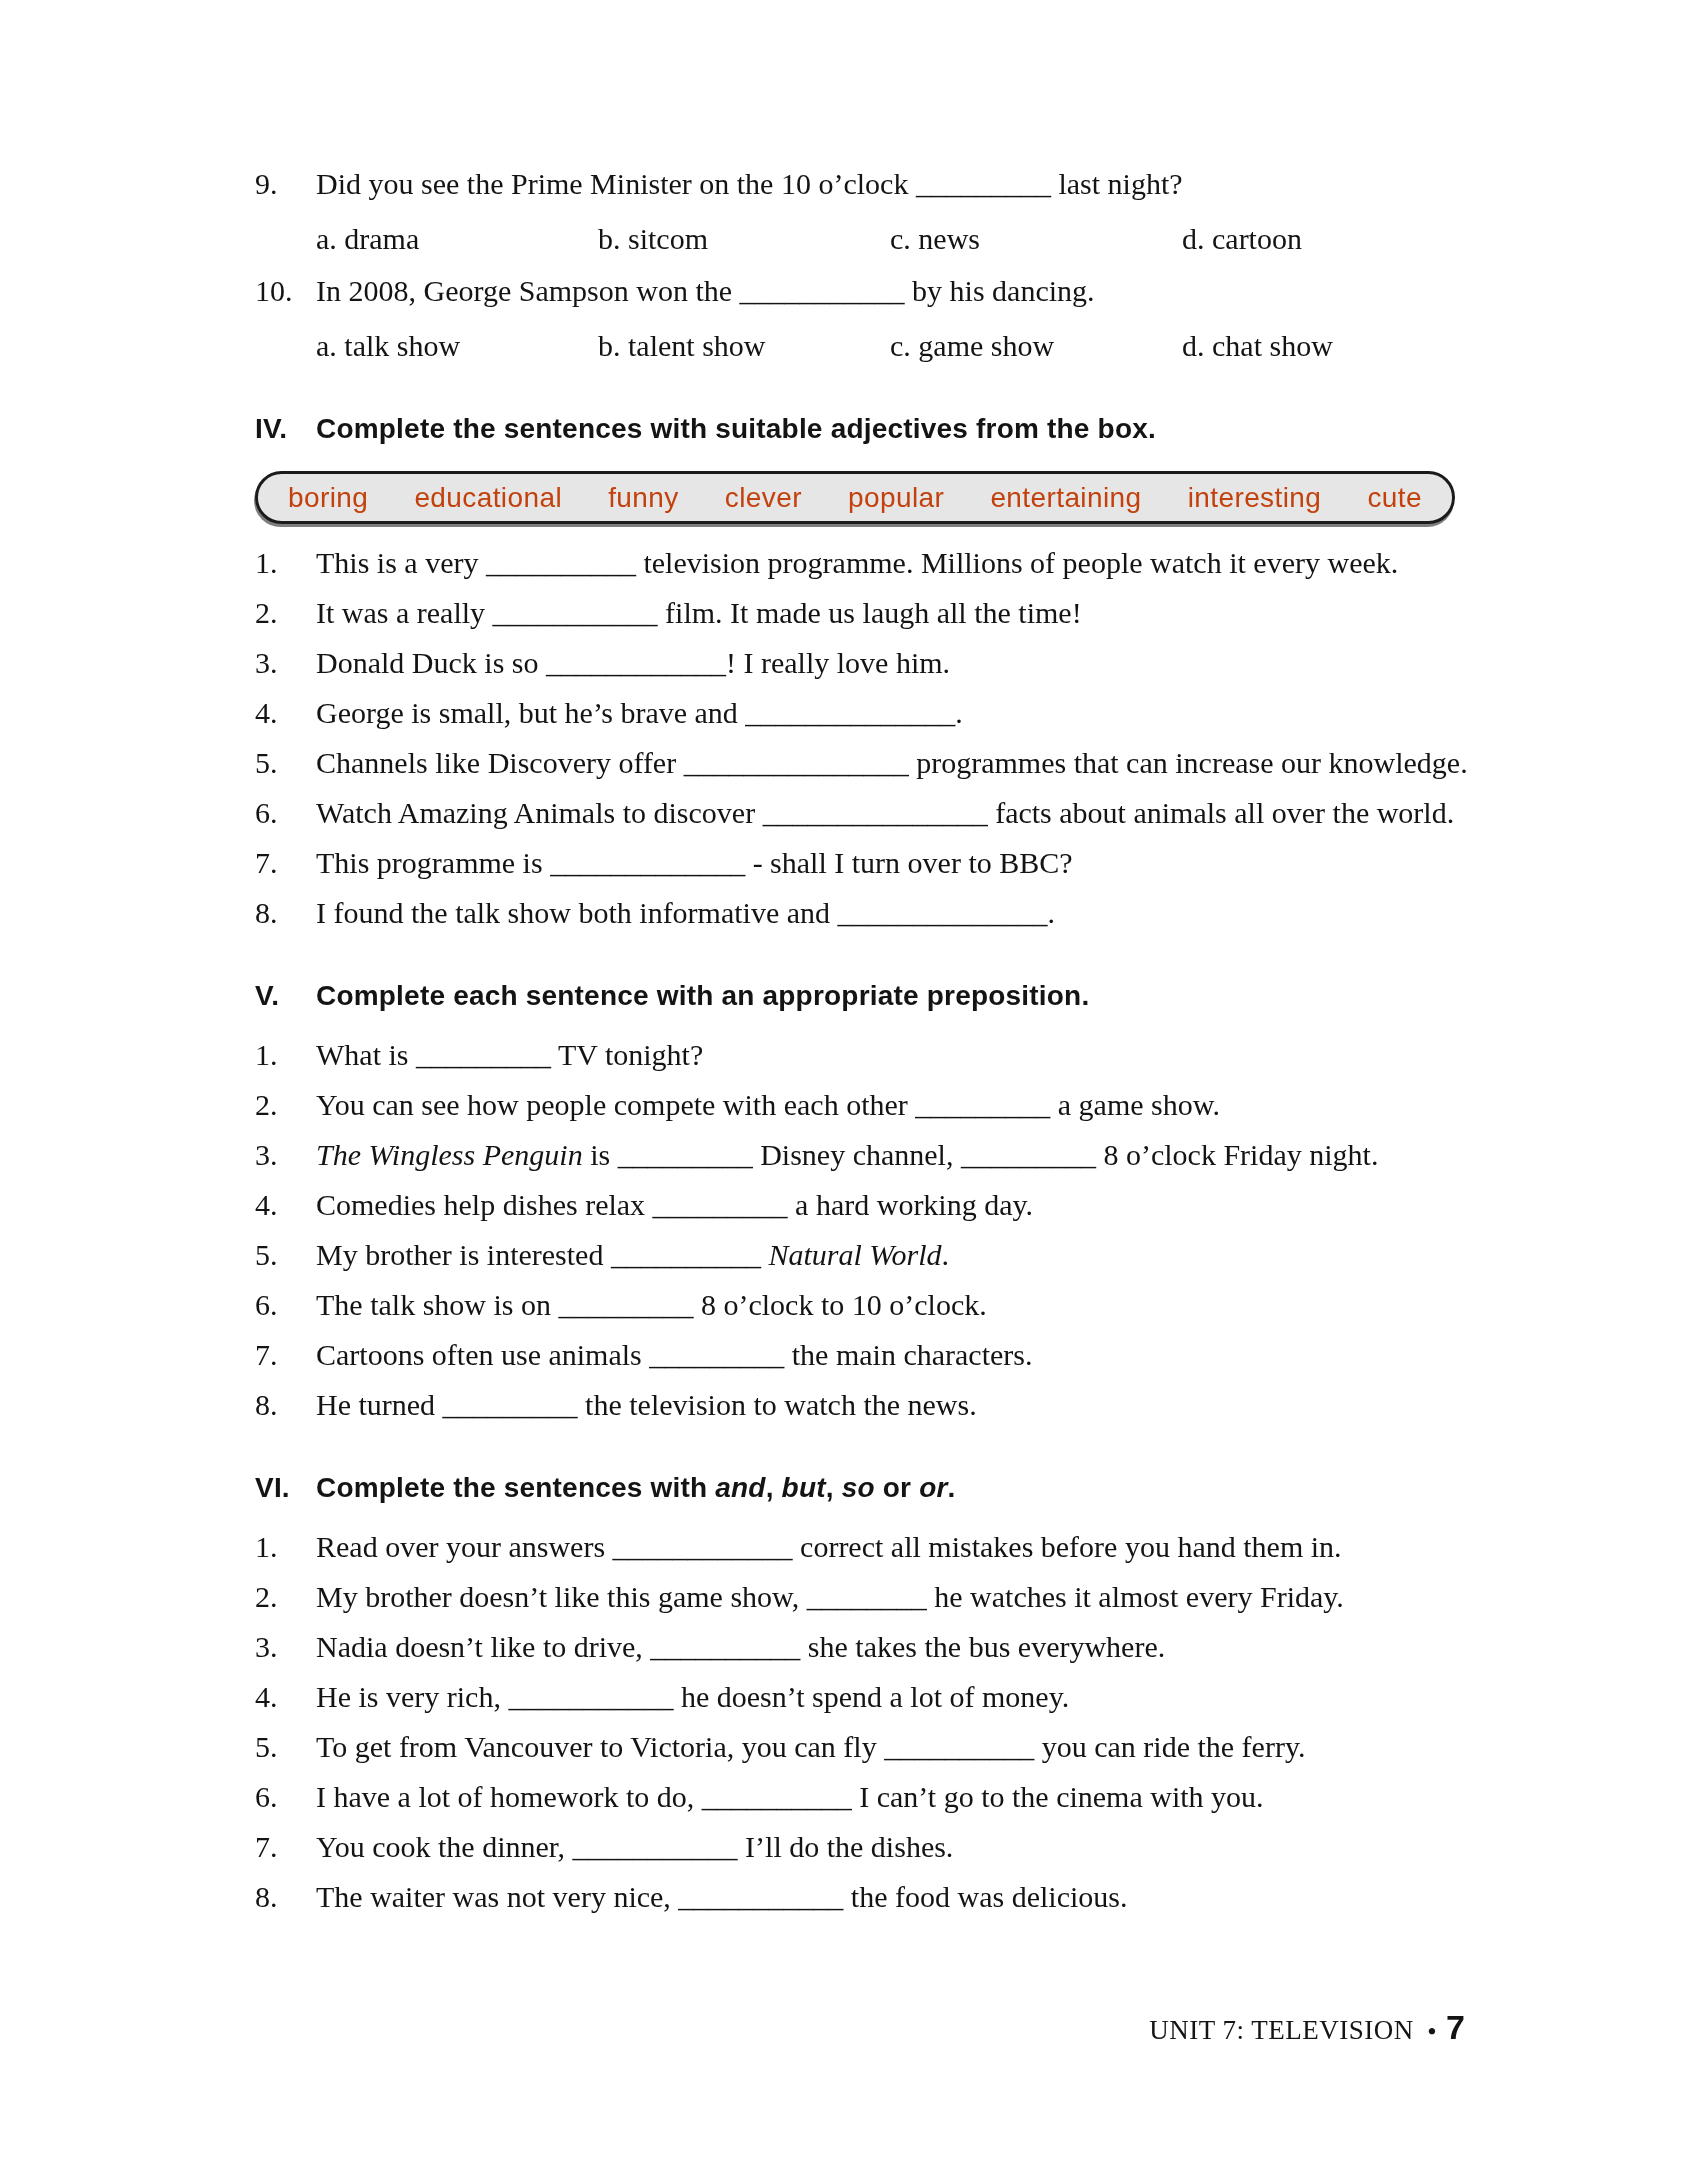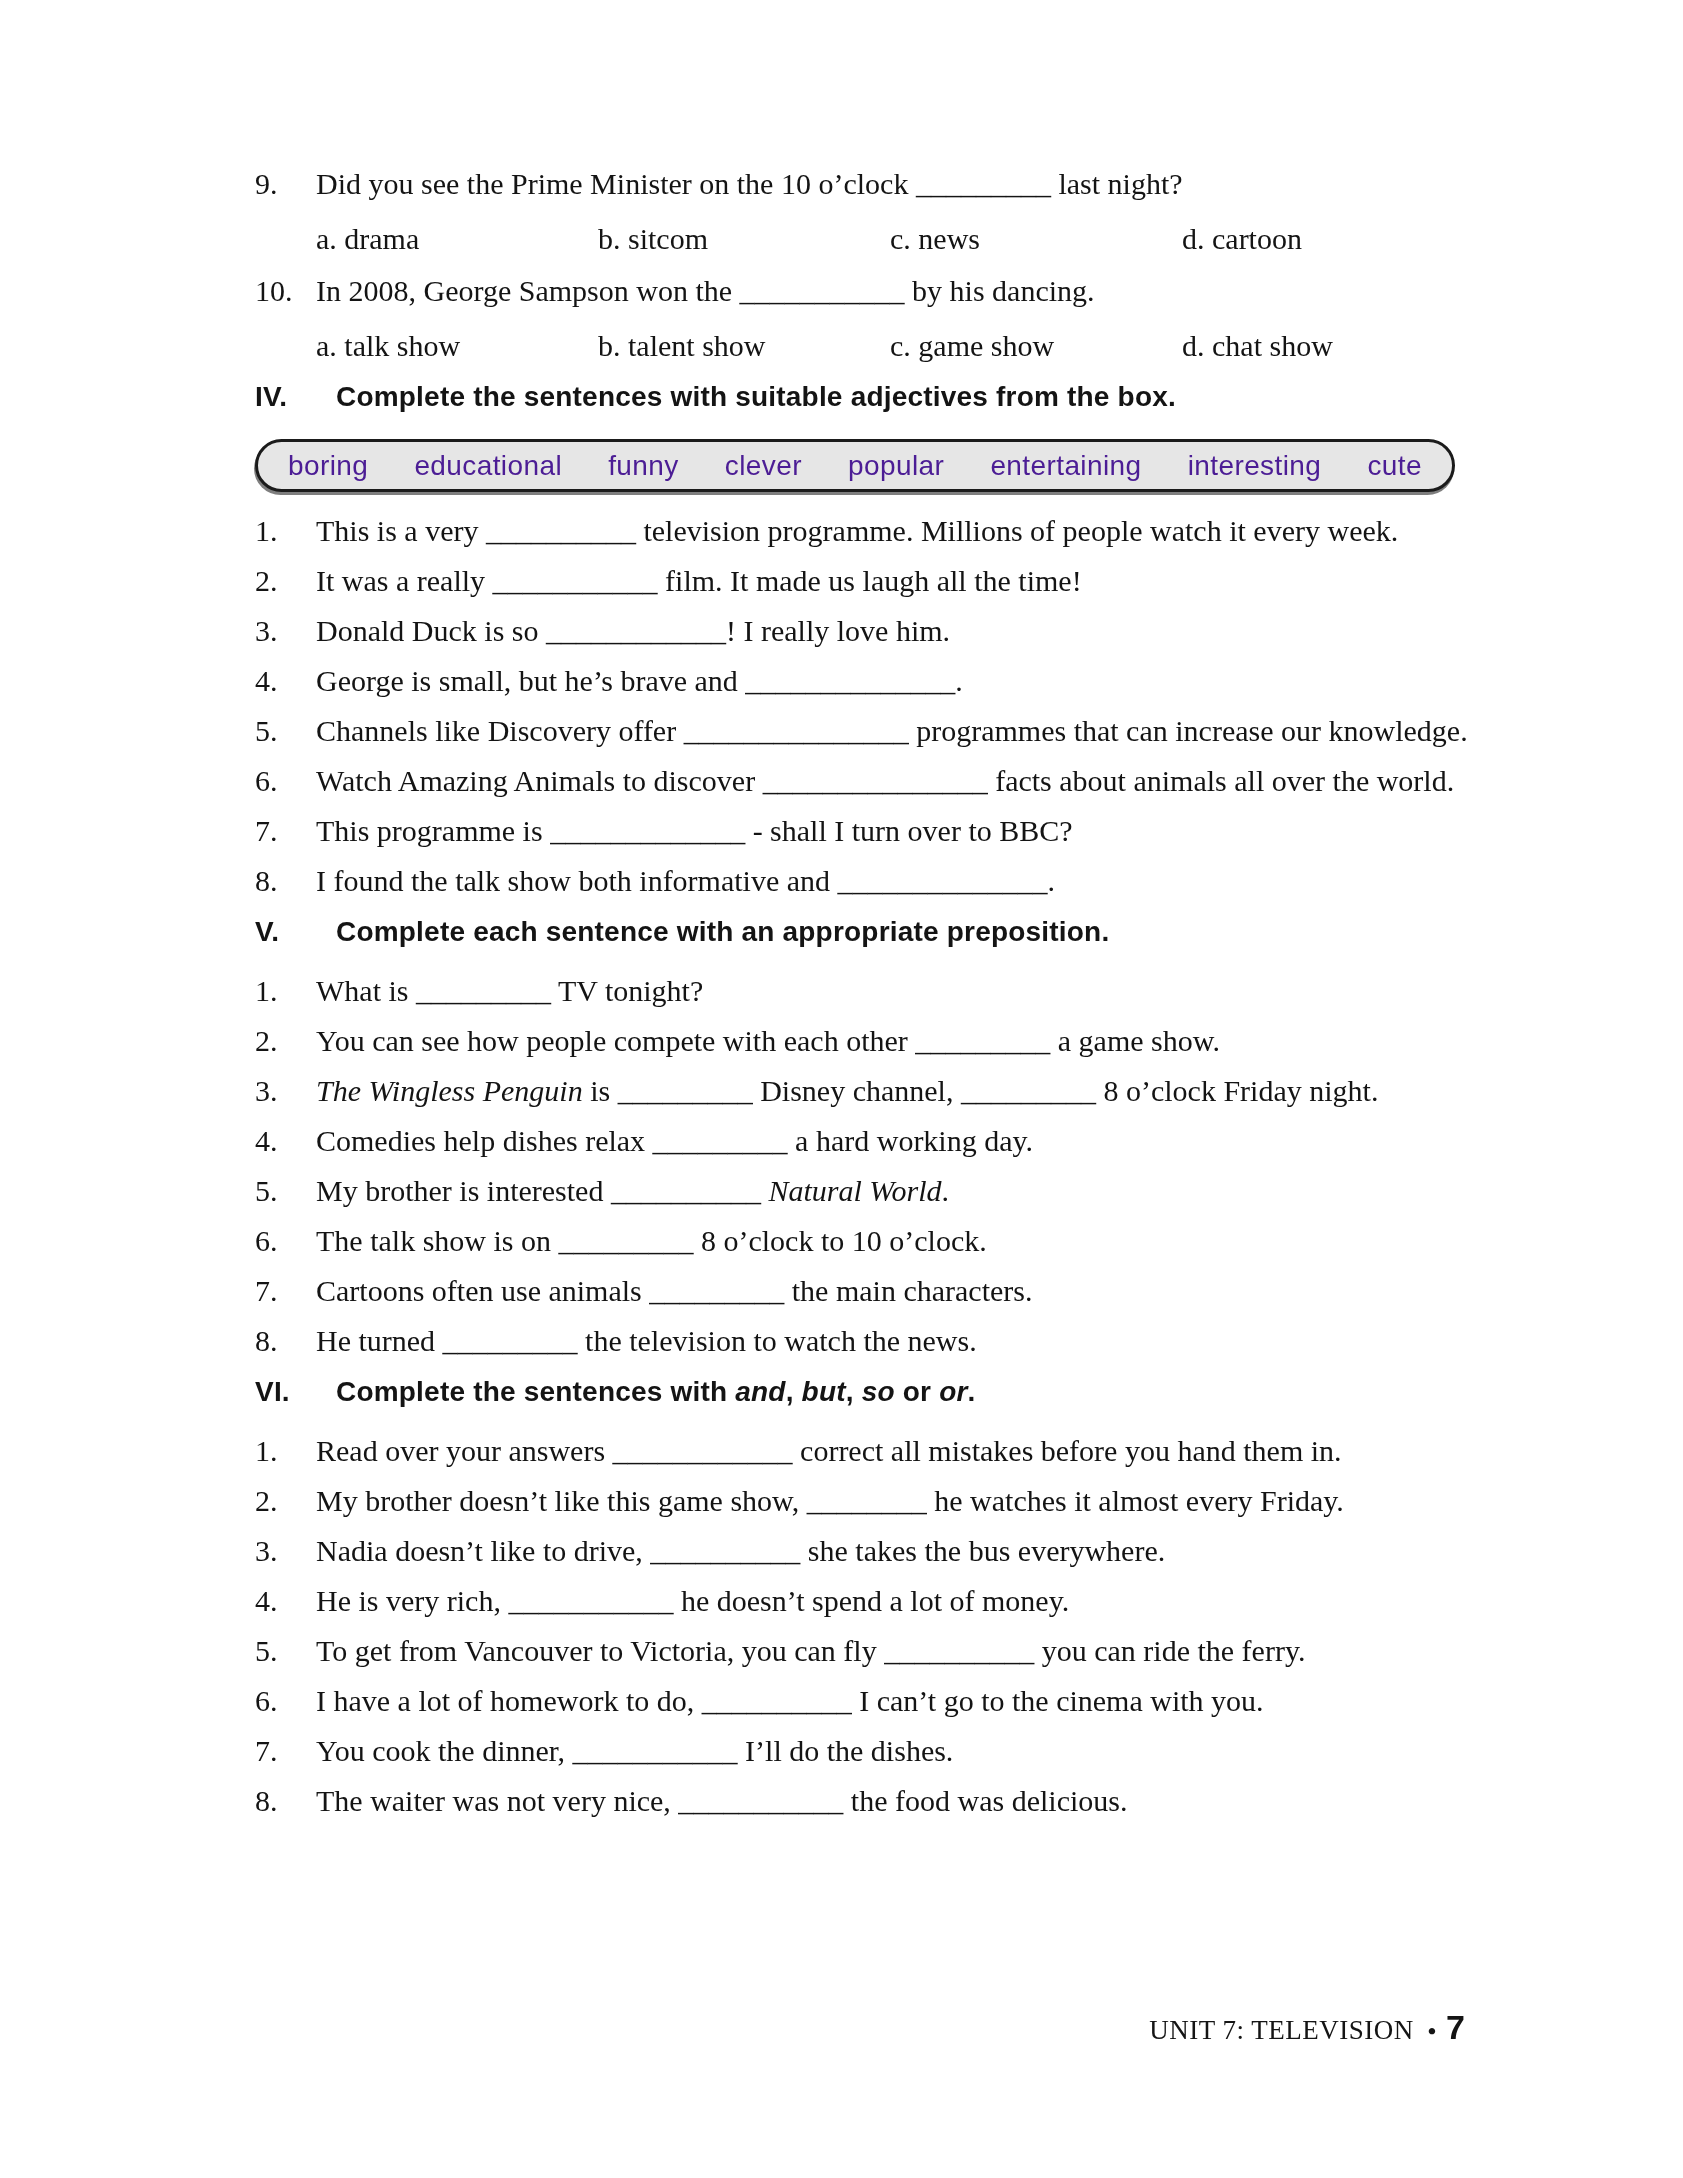--- a/index.html
+++ b/index.html
@@ -37,21 +37,21 @@
   .opts {
     margin-top: 14px;
     margin-left: 61px;
     display: grid;
     grid-template-columns: 282px 292px 292px auto;
     font-size: 30px; line-height: 41px;
   }
   .opts .opt { white-space: nowrap; }
 
   
-  .sec-head { margin-top: 10px; gap: 20px; }
+  .sec-head { margin-top: 42px; }
   .sec-head .num, .sec-head .txt {
     font-family: "Liberation Sans", sans-serif;
     font-weight: bold;
     font-size: 28px; line-height: 41px;
     letter-spacing: 0.2px;
   }
 
   
   .word-box {
     margin-top: 22px;
@@ -62,21 +62,21 @@
     border: 3px solid #1b1b1b;
     border-radius: 27px;
     box-shadow: -1px 3px 0 rgba(20,20,20,0.55);
     display: flex;
     align-items: center;
     justify-content: space-between;
     padding: 0 30px;
     font-family: "Liberation Sans", sans-serif;
     font-size: 28px;
     letter-spacing: 0.4px;
-    color: #4c1d95;
+    color: #c2410c;
   }
 
   
   .item { margin-top: 9px; }
   .first-item { margin-top: 18px; }
 
   .footer {
     position: absolute;
     top: 2008px;
     right: 218px;

